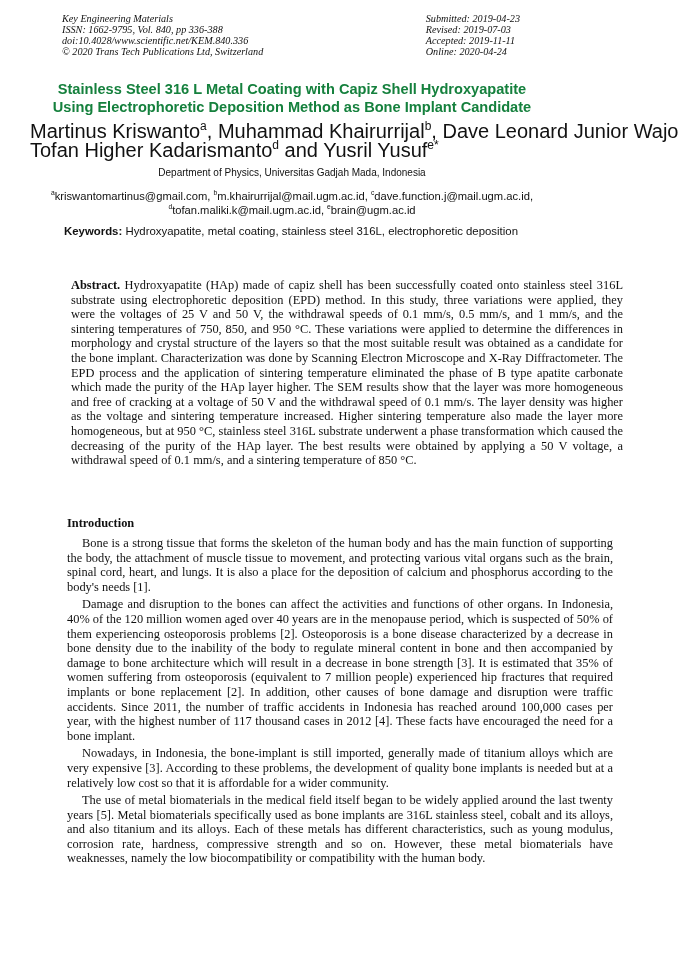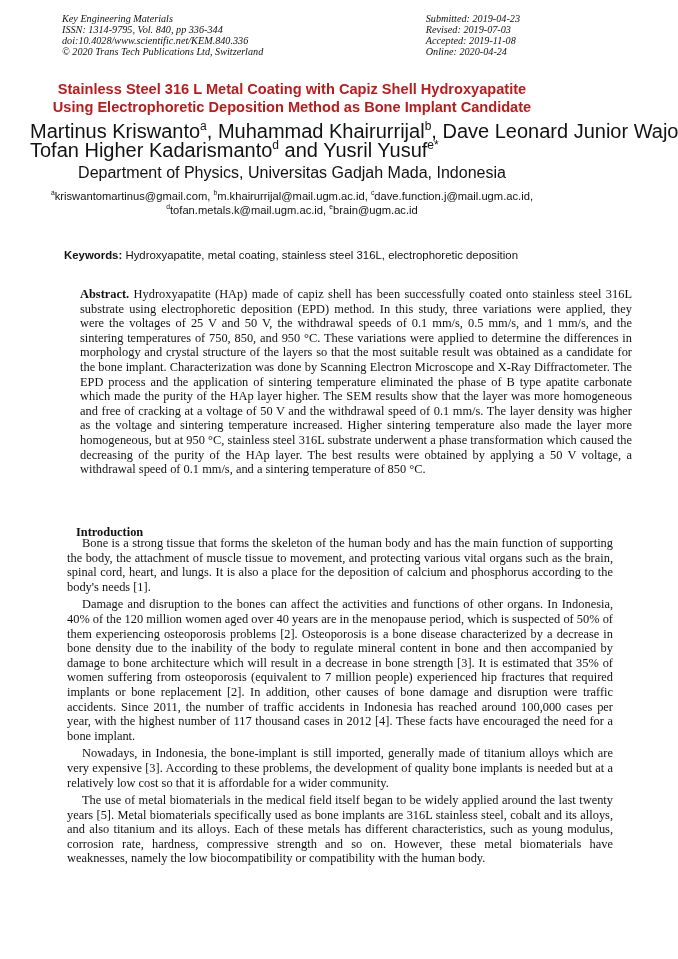--- a/index.html
+++ b/index.html
@@ -31,21 +31,21 @@
 
   .title {
     position: absolute;
     top: 80px;
     left: 40px; right: 40px;
     text-align: center;
     font-family: "Liberation Sans", sans-serif;
     font-weight: bold;
     font-size: 14.6px;
     line-height: 18px;
-    color: #b91c1c;
+    color: #15803d;
   }
   .title span { display: block; white-space: nowrap; }
 
   .authors {
     position: absolute;
     top: 122px;
     left: 30px; right: 30px;
     font-family: "Liberation Sans", sans-serif;
     font-size: 20px;
     line-height: 19px;
@@ -53,67 +53,67 @@
   }
   .authors .line { display: block; white-space: nowrap; }
   .authors sup, .emails sup { font-size: 0.6em; vertical-align: super; line-height: 0; }
 
   .affil {
     position: absolute;
     top: 166px;
     left: 0; right: 0;
     text-align: center;
     font-family: "Liberation Sans", sans-serif;
-    font-size: 16px;
+    font-size: 10px;
     line-height: 14px;
   }
   .emails {
     position: absolute;
     top: 189px;
     left: 20px; right: 20px;
     text-align: center;
     font-family: "Liberation Sans", sans-serif;
     font-size: 11.2px;
     line-height: 14px;
   }
   .emails .line { display: block; white-space: nowrap; }
 
   .keywords {
     position: absolute;
-    top: 248px;
+    top: 224px;
     left: 64px; right: 60px;
     font-family: "Liberation Sans", sans-serif;
     font-size: 11.4px;
     line-height: 14px;
     white-space: nowrap;
   }
   .keywords b { font-weight: bold; }
 
   .abstract {
     position: absolute;
     top: 271px;
     left: 64px;
     width: 552px;
     font-family: "Liberation Serif", serif;
     font-size: 12.4px;
     line-height: 14.6px;
     text-align: justify;
-    margin: 16px;
+    margin: 7px;
   }
   .abstract b { font-weight: bold; }
 
   .section-heading {
     position: absolute;
     top: 513px;
     left: 64px;
     font-family: "Liberation Serif", serif;
     font-weight: bold;
     font-size: 12.4px;
     line-height: 14px;
-    margin: 12px;
+    margin: 3px;
   }
 
   .body-text {
     position: absolute;
     top: 533px;
     left: 64px;
     width: 552px;
     font-family: "Liberation Serif", serif;
     font-size: 12.4px;
     line-height: 14.6px;
@@ -124,47 +124,47 @@
     text-indent: 15px;
   }
 </style>
 </head>
 <body>
 
 <div class="page">
 
   <div class="hdr-left">
     <span class="hdr-line">Key Engineering Materials</span>
-    <span class="hdr-line">ISSN: 1314-9795, Vol. 840, pp 336-344</span>
+    <span class="hdr-line">ISSN: 1662-9795, Vol. 840, pp 336-388</span>
     <span class="hdr-line">doi:10.4028/www.scientific.net/KEM.840.336</span>
     <span class="hdr-line">© 2020 Trans Tech Publications Ltd, Switzerland</span>
   </div>
 
   <div class="hdr-right">
     <span class="hdr-line">Submitted: 2019-04-23</span>
     <span class="hdr-line">Revised: 2019-07-03</span>
-    <span class="hdr-line">Accepted: 2019-11-08</span>
+    <span class="hdr-line">Accepted: 2019-11-11</span>
     <span class="hdr-line">Online: 2020-04-24</span>
   </div>
 
   <h1 class="title" style="margin:0;">
     <span>Stainless Steel 316 L Metal Coating with Capiz Shell Hydroxyapatite</span>
     <span>Using Electrophoretic Deposition Method as Bone Implant Candidate</span>
   </h1>
 
   <div class="authors">
     <span class="line"><span>Martinus Kriswanto</span><sup>a</sup><span>, </span><span>Muhammad Khairurrijal</span><sup>b</sup><span>, </span><span>Dave Leonard Junior Wajong</span><sup>c</sup><span>,</span></span>
     <span class="line"><span>Tofan Higher Kadarismanto</span><sup>d</sup><span> and </span><span>Yusril Yusuf</span><sup>e*</sup></span>
   </div>
 
   <div class="affil">Department of Physics, Universitas Gadjah Mada, Indonesia</div>
 
   <div class="emails">
     <span class="line"><sup>a</sup><span>kriswantomartinus@gmail.com</span><span>, </span><sup>b</sup><span>m.khairurrijal@mail.ugm.ac.id</span><span>, </span><sup>c</sup><span>dave.function.j@mail.ugm.ac.id</span><span>,</span></span>
-    <span class="line"><sup>d</sup><span>tofan.metals.k@mail.ugm.ac.id</span><span>, </span><sup>e</sup><span>brain@ugm.ac.id</span></span>
+    <span class="line"><sup>d</sup><span>tofan.maliki.k@mail.ugm.ac.id</span><span>, </span><sup>e</sup><span>brain@ugm.ac.id</span></span>
   </div>
 
   <div class="keywords"><b>Keywords:</b><span> Hydroxyapatite, metal coating, stainless steel 316L, electrophoretic deposition</span></div>
 
   <p class="abstract"><b>Abstract.</b><span> Hydroxyapatite (HAp) made of capiz shell has been successfully coated onto stainless steel 316L substrate using electrophoretic deposition (EPD) method. In this study, three variations were applied, they were the voltages of 25 V and 50 V, the withdrawal speeds of 0.1 mm/s, 0.5 mm/s, and 1 mm/s, and the sintering temperatures of 750, 850, and 950 °C. These variations were applied to determine the differences in morphology and crystal structure of the layers so that the most suitable result was obtained as a candidate for the bone implant. Characterization was done by Scanning Electron Microscope and X-Ray Diffractometer. The EPD process and the application of sintering temperature eliminated the phase of B type apatite carbonate which made the purity of the HAp layer higher. The SEM results show that the layer was more homogeneous and free of cracking at a voltage of 50 V and the withdrawal speed of 0.1 mm/s. The layer density was higher as the voltage and sintering temperature increased. Higher sintering temperature also made the layer more homogeneous, but at 950 °C, stainless steel 316L substrate underwent a phase transformation which caused the decreasing of the purity of the HAp layer. The best results were obtained by applying a 50 V voltage, a withdrawal speed of 0.1 mm/s, and a sintering temperature of 850 °C.</span></p>
 
   <h2 class="section-heading">Introduction</h2>
 
   <div class="body-text">
     <p>Bone is a strong tissue that forms the skeleton of the human body and has the main function of supporting the body, the attachment of muscle tissue to movement, and protecting various vital organs such as the brain, spinal cord, heart, and lungs. It is also a place for the deposition of calcium and phosphorus according to the body's needs [1].</p>

